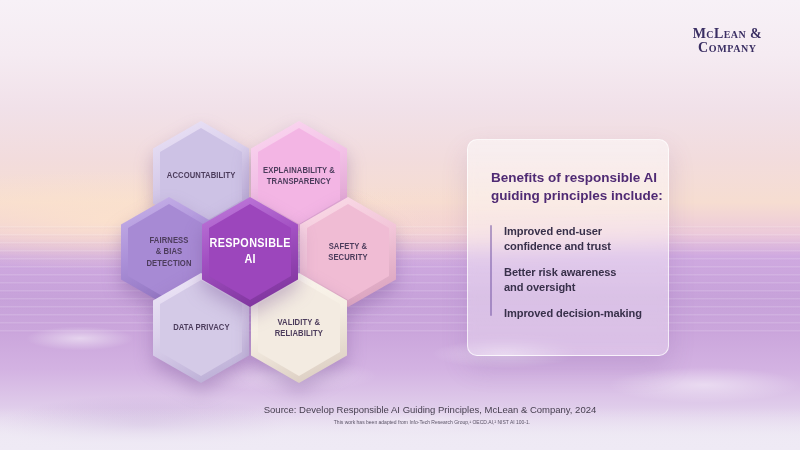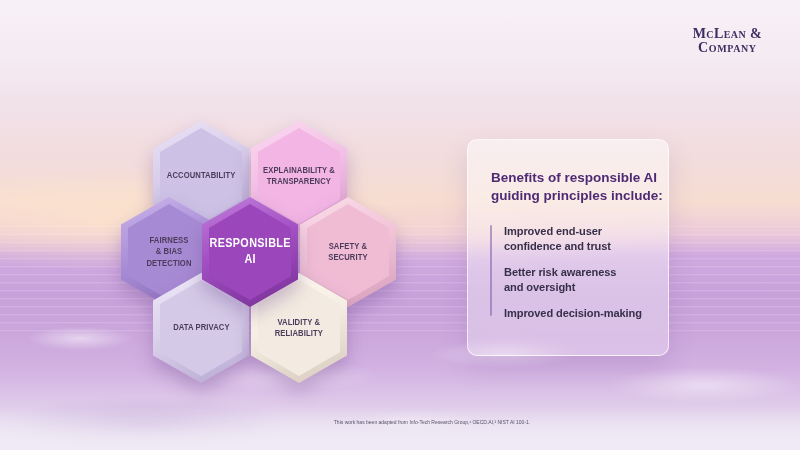--- a/index.html
+++ b/index.html
@@ -218,15 +218,16 @@
     <div class="benefits-rule"></div>
     <div class="benefits-list">
       <div class="benefit-item">Improved end-user
 confidence and trust</div>
       <div class="benefit-item">Better risk awareness
 and oversight</div>
       <div class="benefit-item">Improved decision-making</div>
     </div>
   </div>
 
+  <div class="footer-source">Source: Develop Responsible AI Guiding Principles, McLean &amp; Company, 2024</div>
   <div class="footer-note">This work has been adapted from Info-Tech Research Group,¹ OECD.AI,² NIST AI 100-1.</div>
 
 </div>
 
 </body></html>

